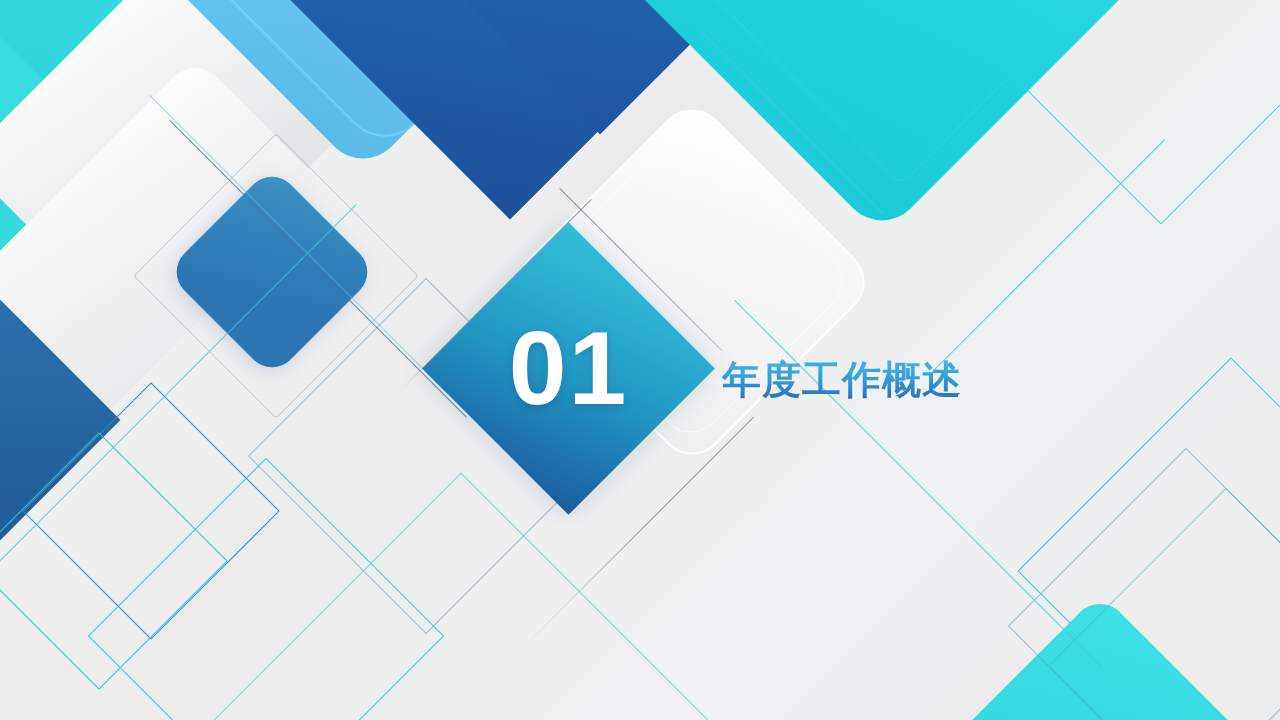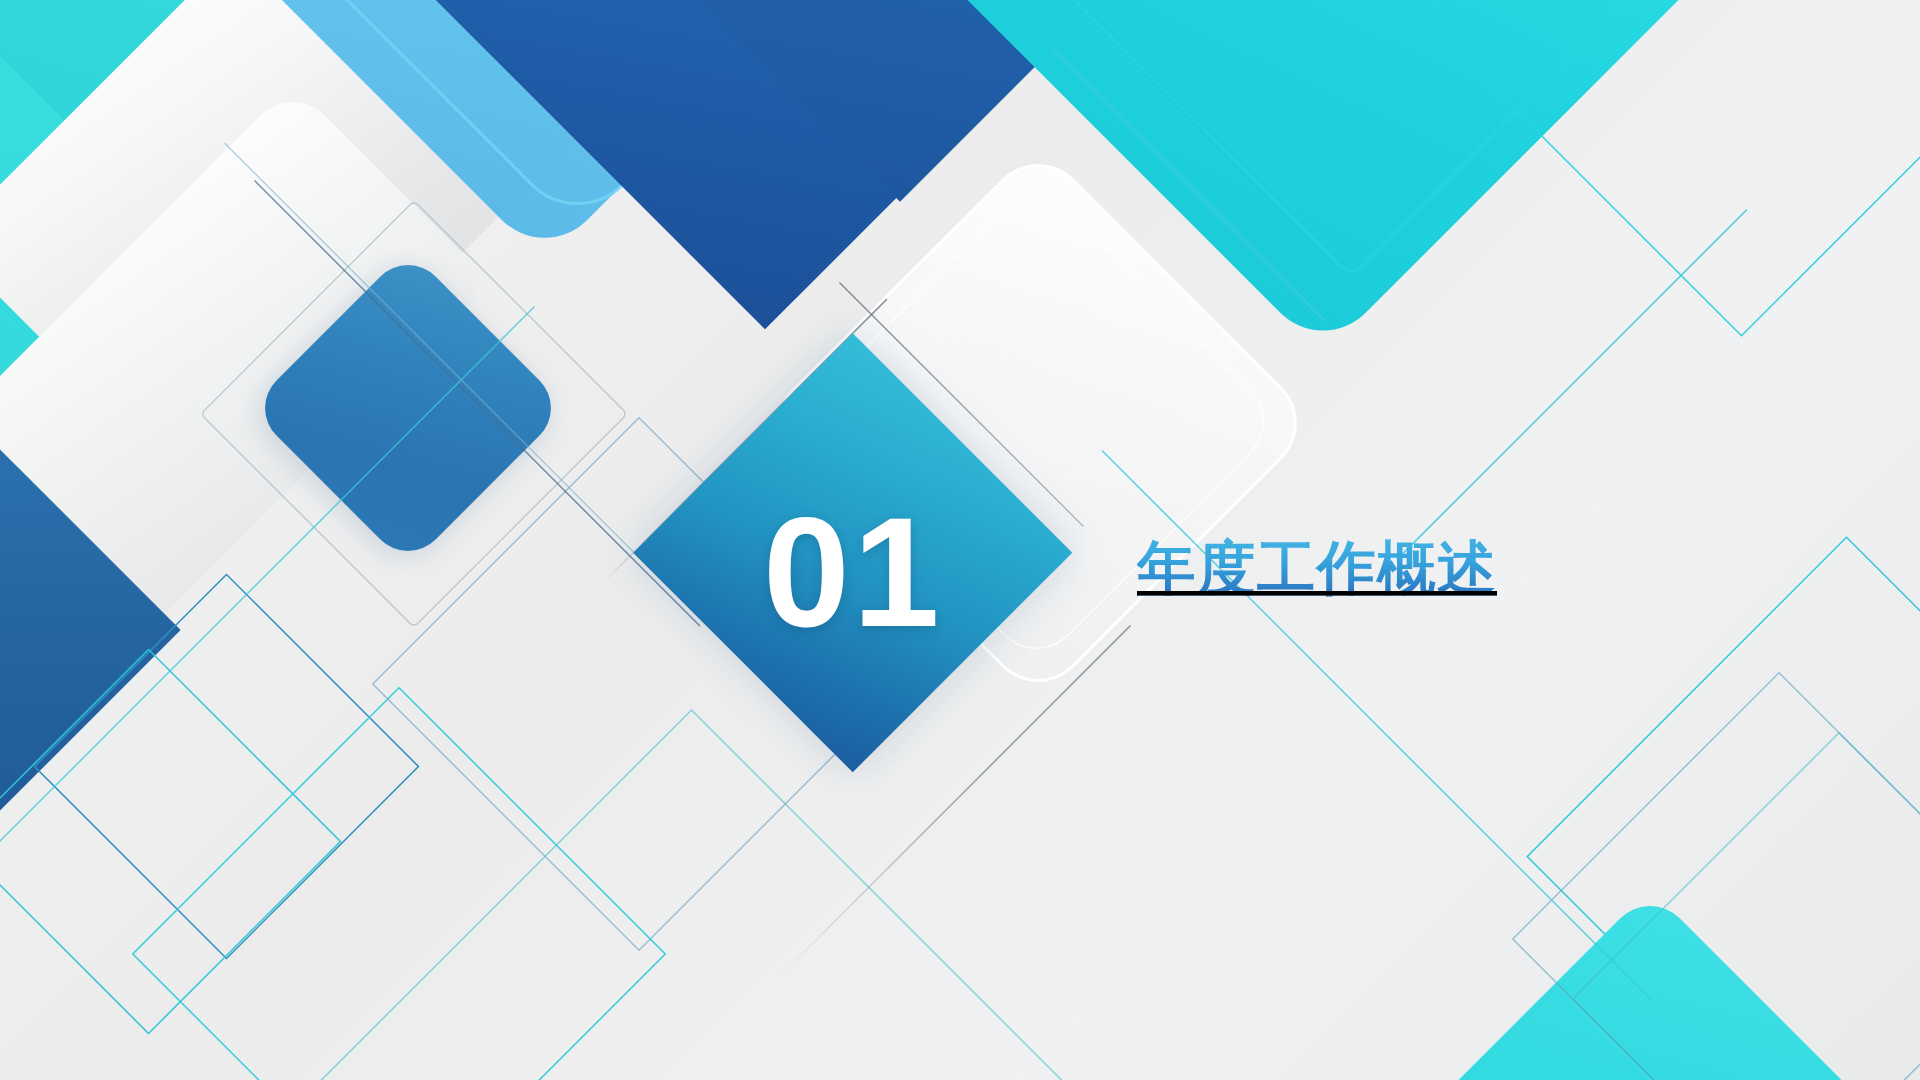--- a/index.html
+++ b/index.html
@@ -31,24 +31,23 @@
 
   
   .line {
     position: absolute;
     transform-origin: 0 0;
   }
 
   
   #text-block {
     position: absolute;
-    left: 758px;
+    left: 722px;
     top: 358px;
     width: 430px;
-    text-decoration: underline;
   }
   #slide-title {
     margin: 0;
     font-size: 39px;
     font-weight: bold;
     letter-spacing: 1px;
     line-height: 1.12;
     background: linear-gradient(180deg, #43b4e4 0%, #36a3dd 38%, #2d7ec6 78%, #2a6cbb 100%);
     -webkit-background-clip: text;
     background-clip: text;
@@ -72,21 +71,21 @@
     top: 265px;
     width: 207px;
     height: 207px;
     transform: rotate(45deg);
     background: linear-gradient(160deg, #34bcd8 0%, #2bafd2 22%, #2294c2 55%, #1d74ae 80%, #1b5ea0 100%);
     box-shadow: 0 0 28px rgba(30, 90, 140, .18);
   }
   #number-label {
     position: absolute;
     left: 465px;
-    top: 279px;
+    top: 265px;
     width: 207px;
     height: 207px;
     display: flex;
     align-items: center;
     justify-content: center;
     color: #ffffff;
     font-size: 104px;
     font-weight: bold;
     letter-spacing: 2px;
     text-shadow: 0 2px 7px rgba(20,70,110,.30);

